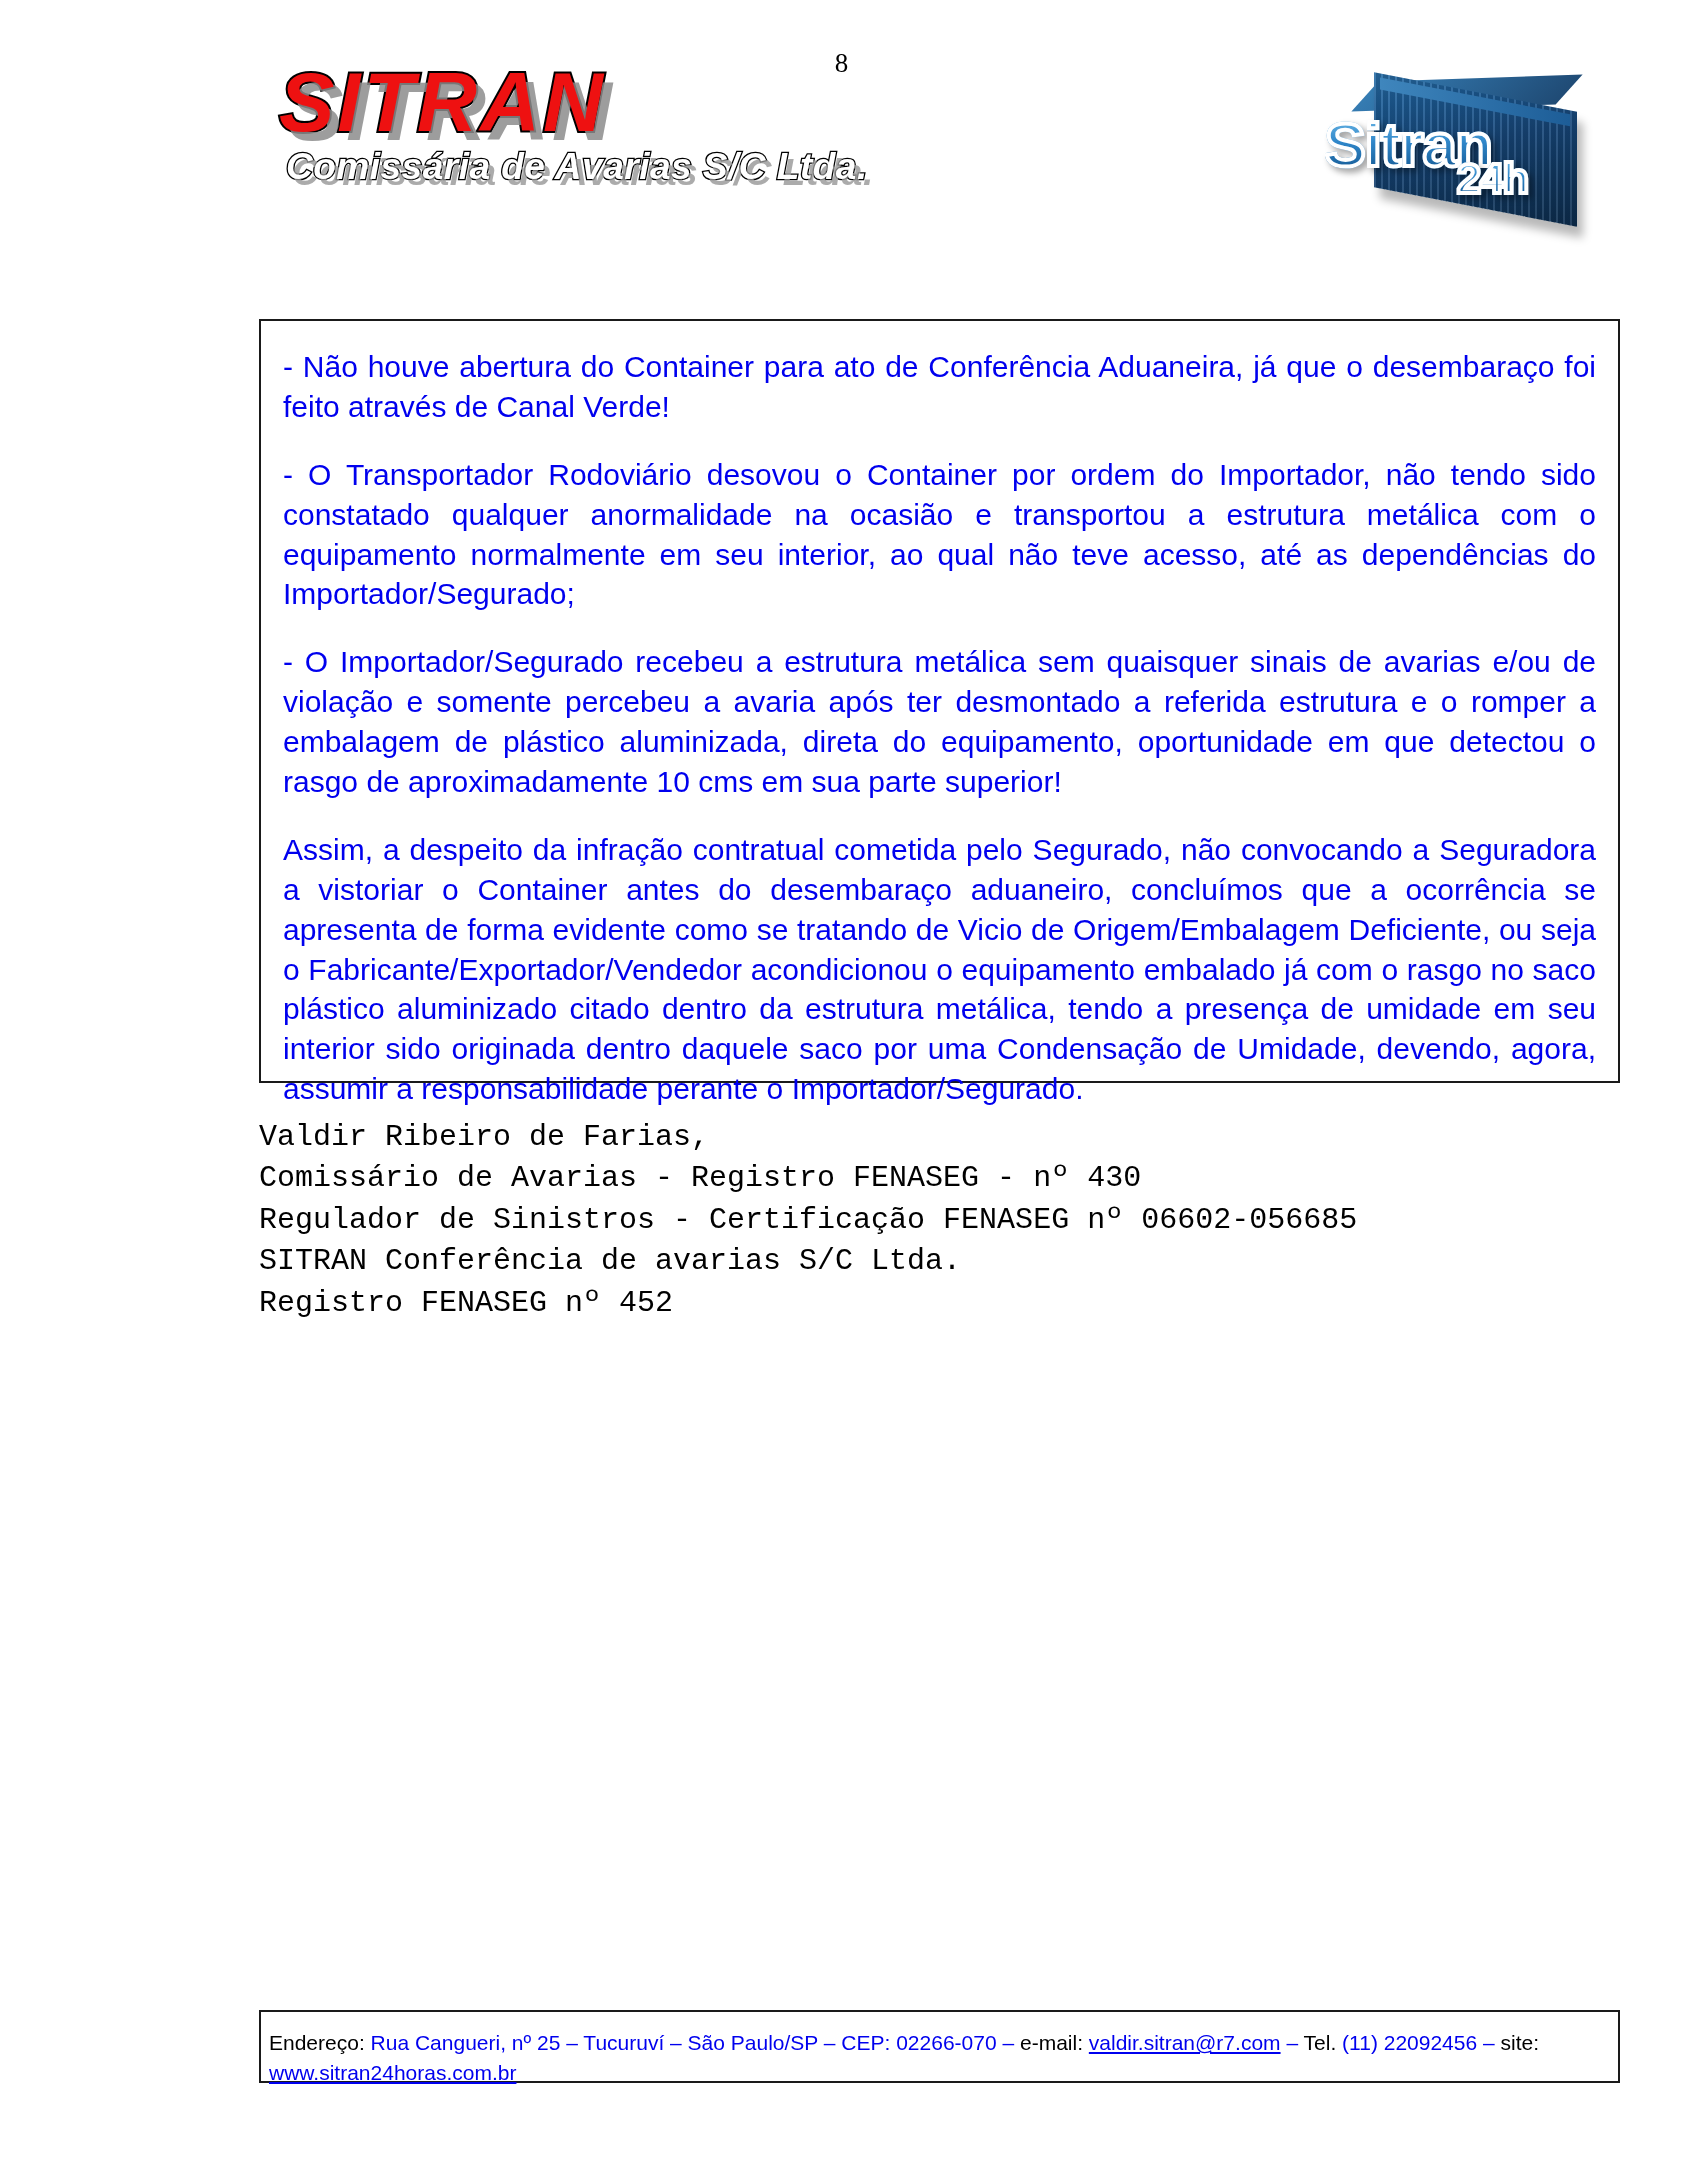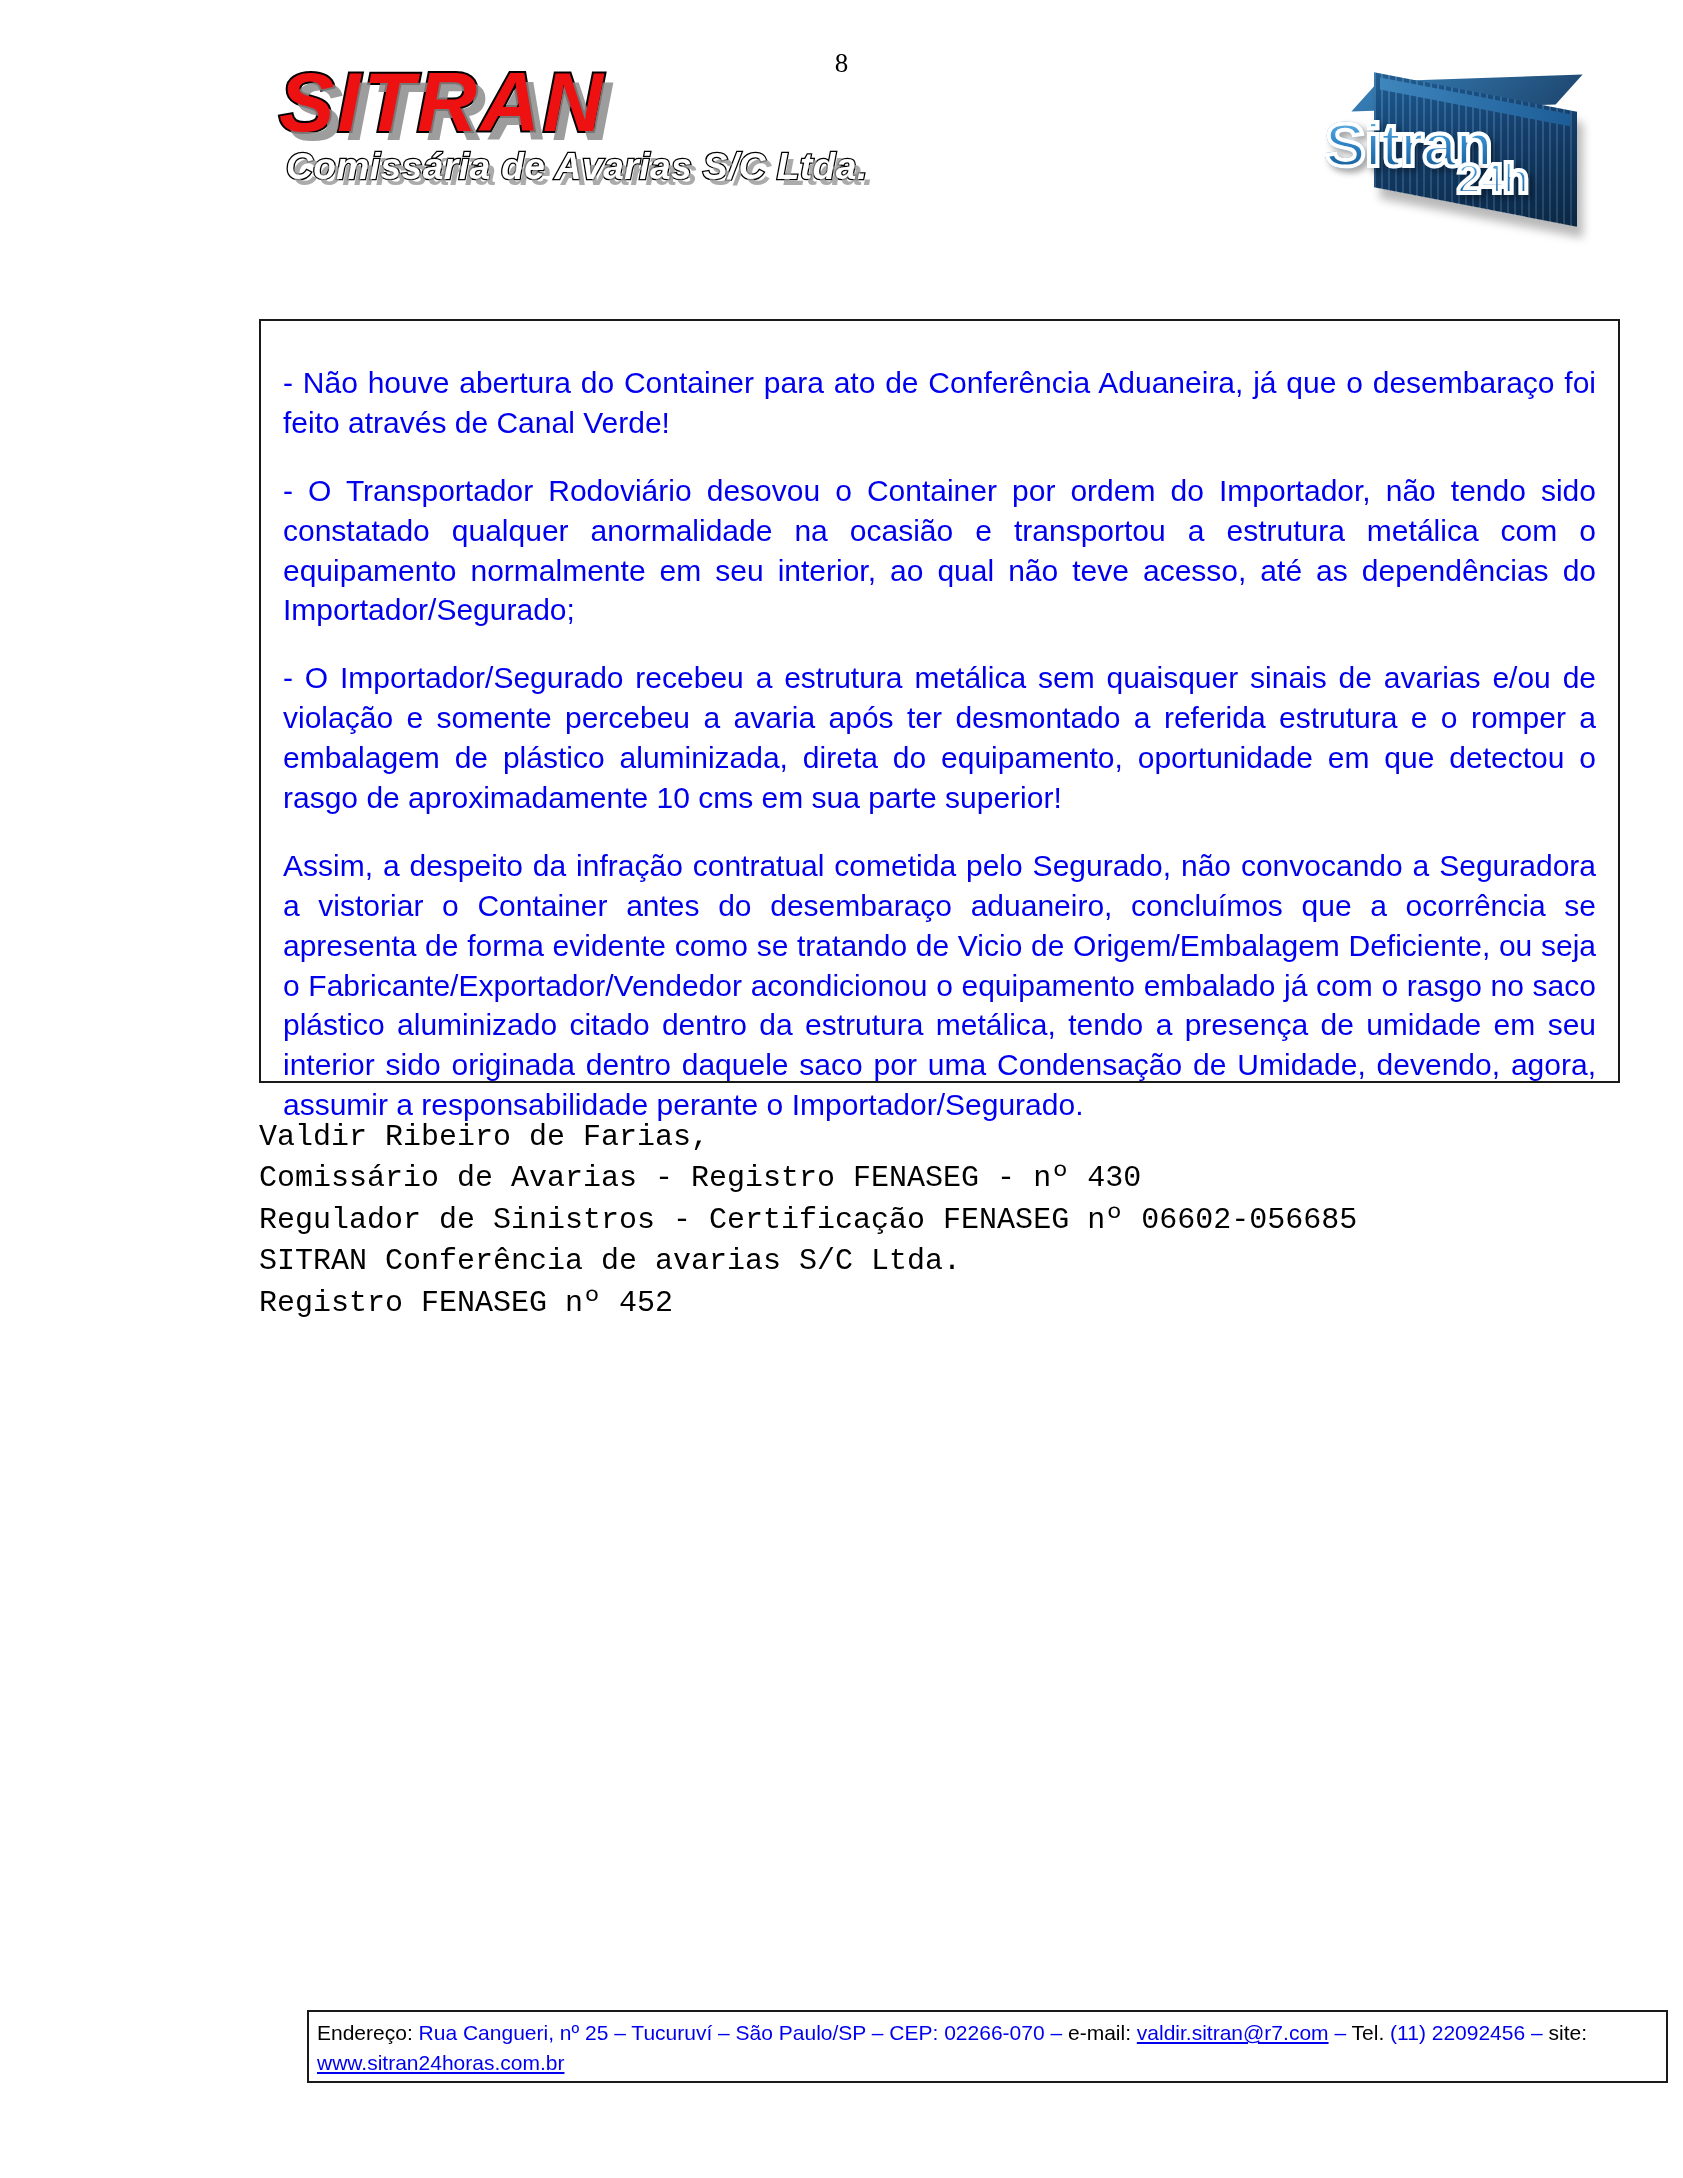--- a/index.html
+++ b/index.html
@@ -170,21 +170,21 @@
     border: 2px solid #1a1a1a;
     box-sizing: border-box;
     padding: 26px 22px 0 22px;
   }
   .body-para {
     font-family: "Liberation Sans", sans-serif;
     font-size: 30px;
     line-height: 1.33;
     color: #0000ee;
     text-align: justify;
-    margin: 16px 0 28px 0;
+    margin: 0 0 28px 0;
     hyphens: none;
   }
   .body-para:last-child { margin-bottom: 0; }
 
   
   #signature-block {
     position: absolute;
     left: 259px;
     top: 1117px;
     width: 1188px;
@@ -199,22 +199,21 @@
 
   
   #footer-box {
     position: absolute;
     left: 259px;
     top: 2010px;
     width: 1361px;
     height: 73px;
     border: 2px solid #1a1a1a;
     box-sizing: border-box;
-    padding: 6px 8px 0 8px;
-    margin-left: 48px;
+    padding: 16px 8px 0 8px;
   }
   #footer-text {
     font-family: "Liberation Sans", sans-serif;
     font-size: 21px;
     line-height: 1.42;
     color: #000000;
   }
   .f-blue { color: #0000ee; }
   .f-link { color: #0000ee; text-decoration: underline; }
 </style>

